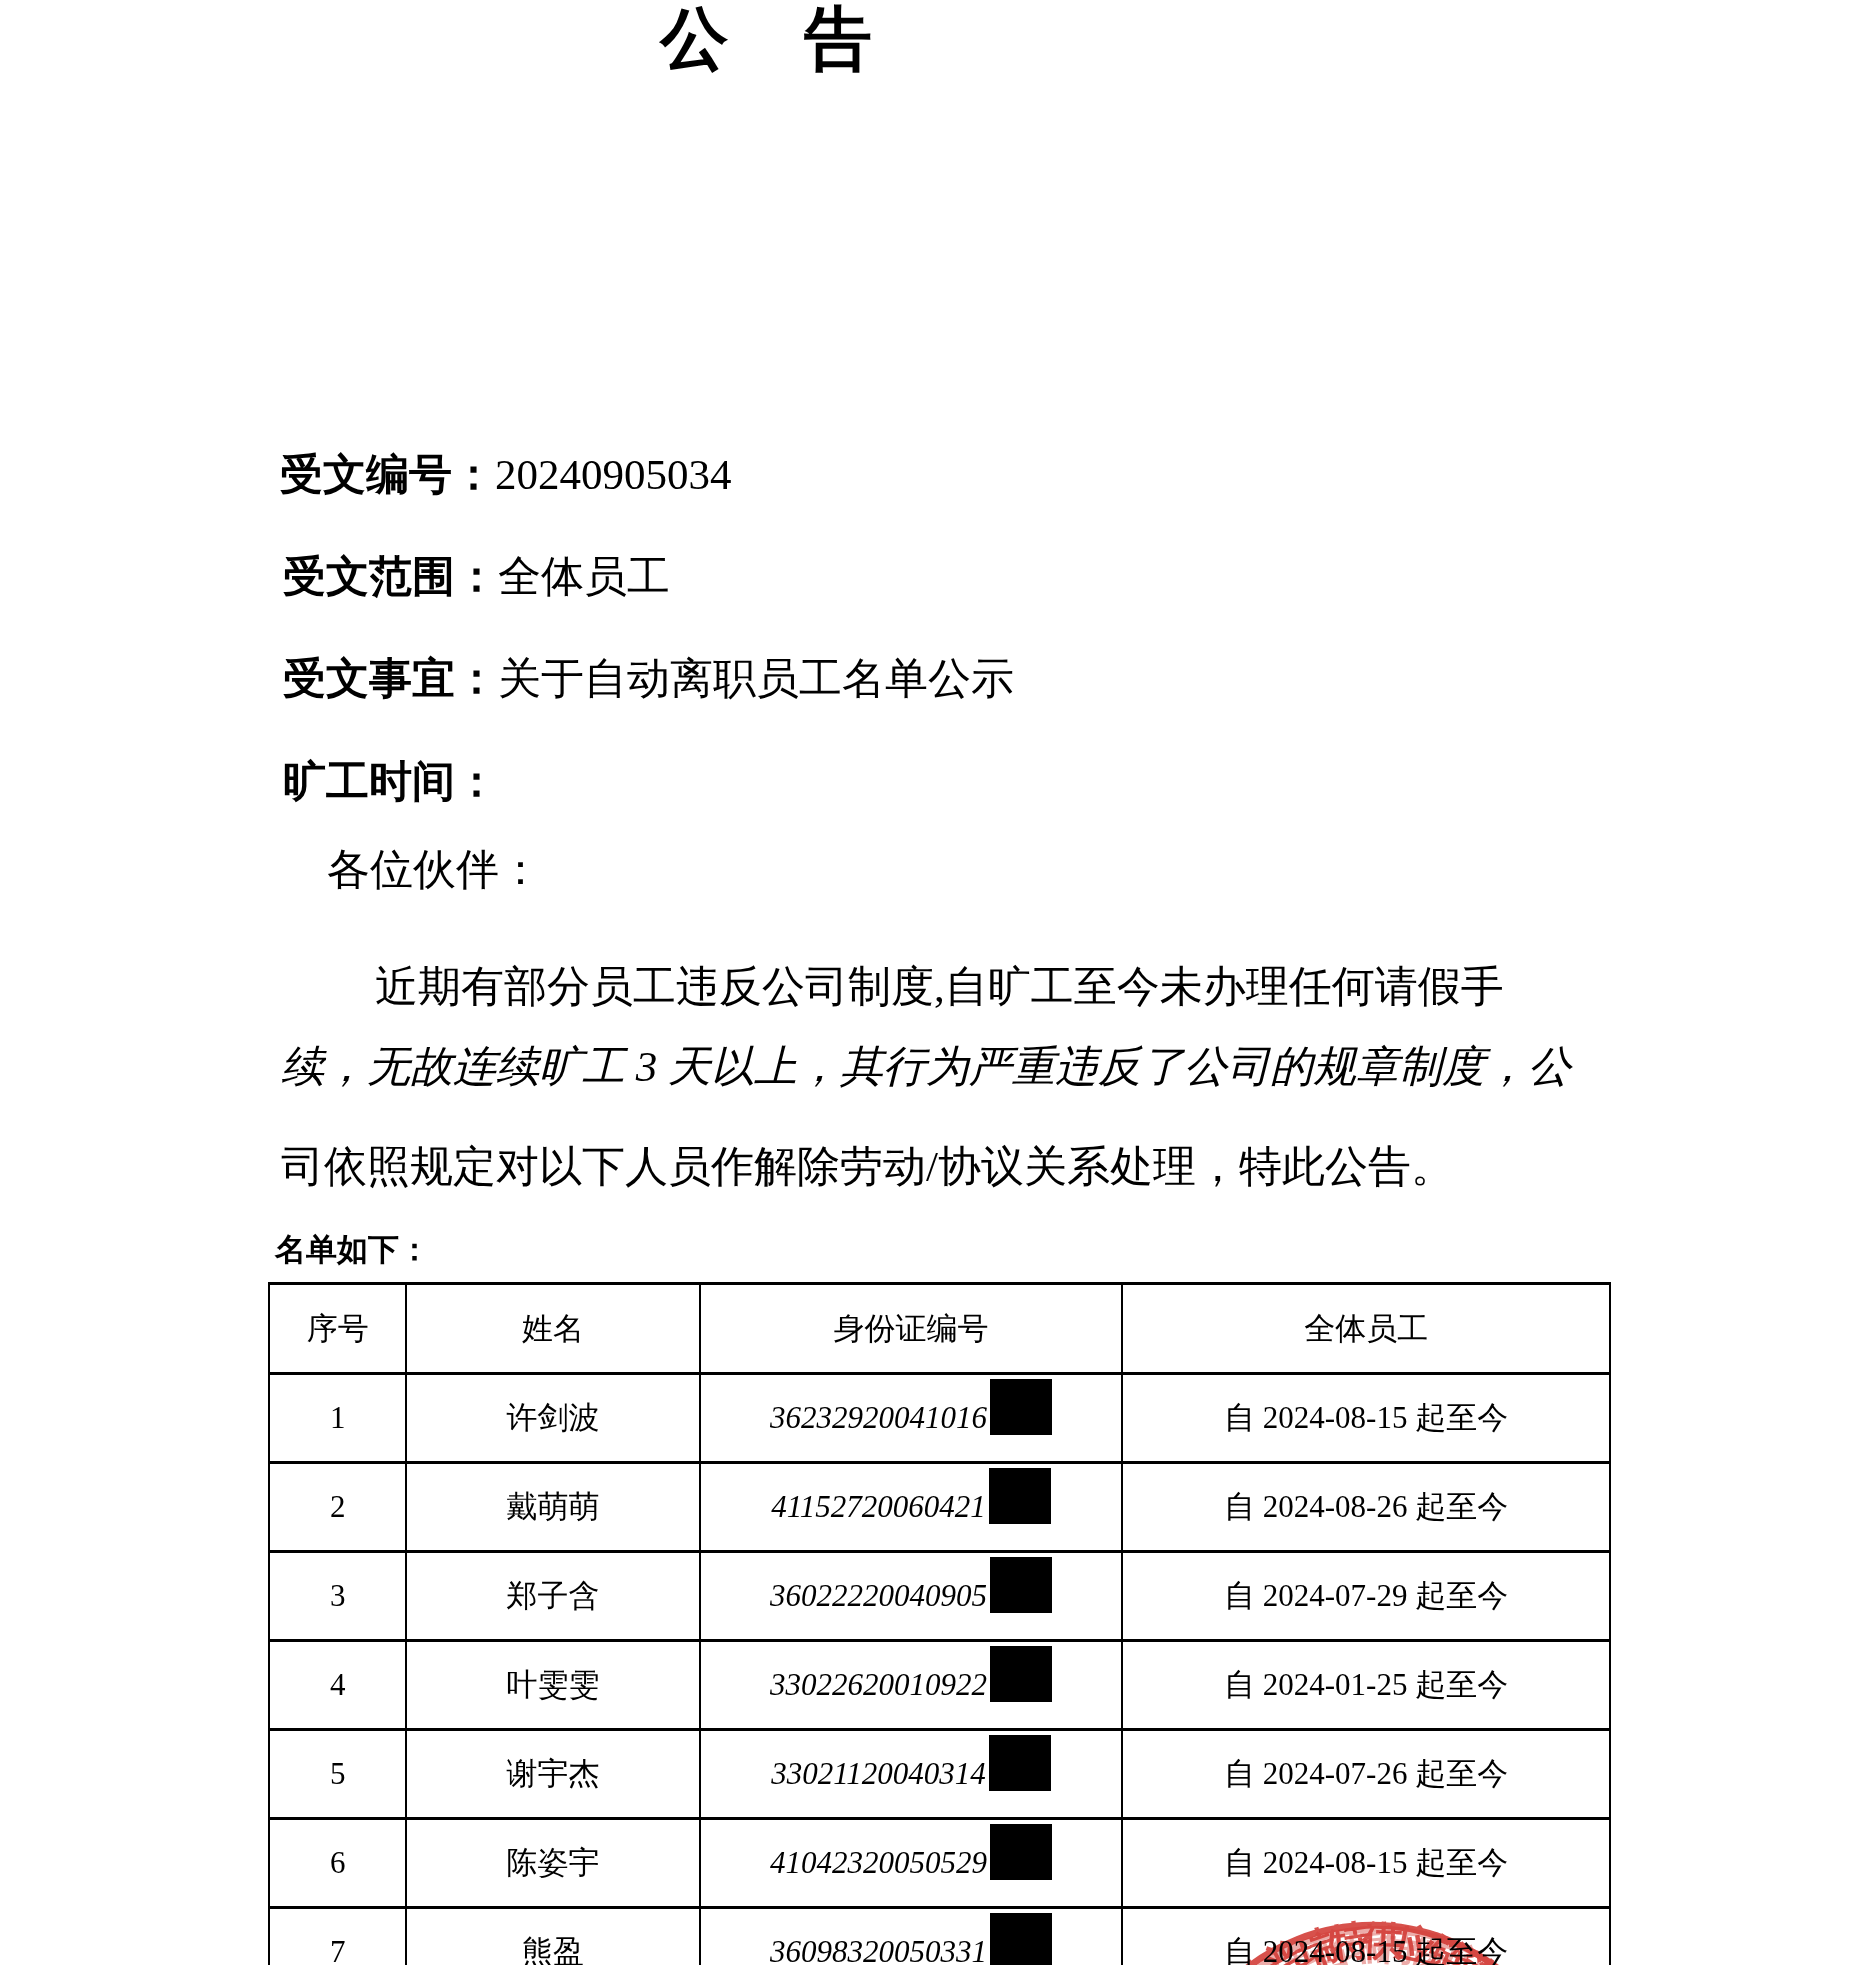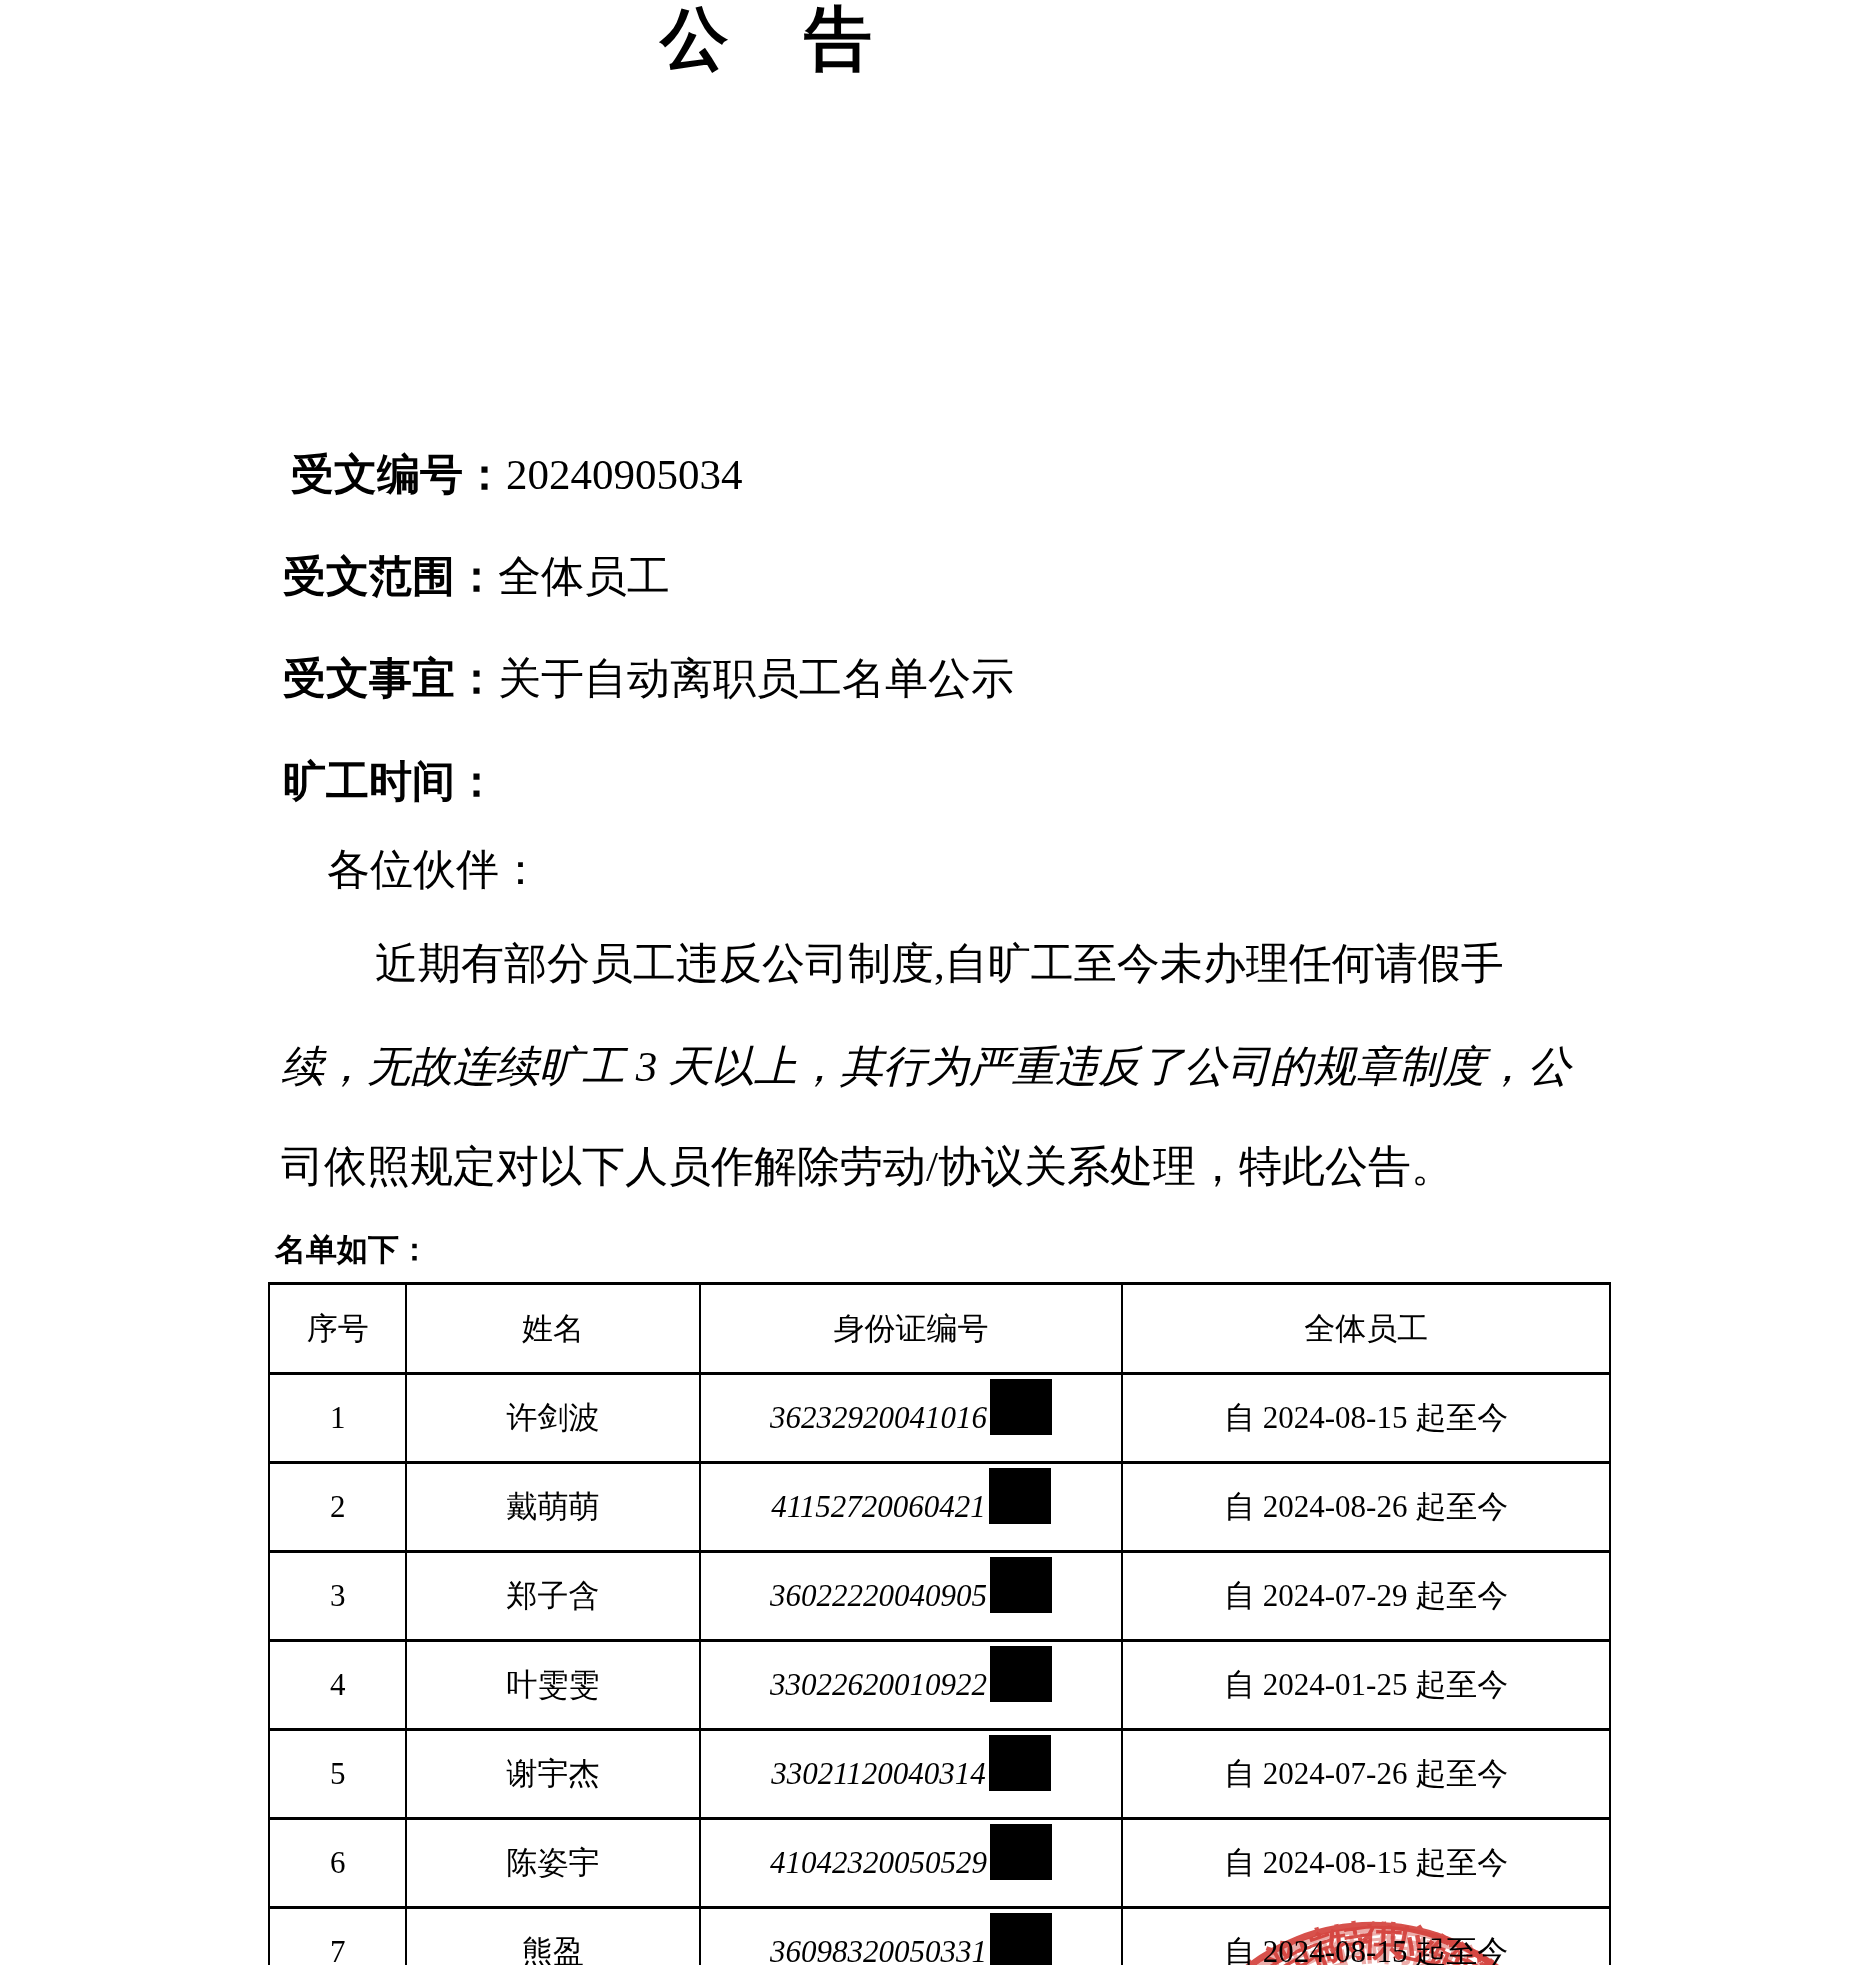--- a/index.html
+++ b/index.html
@@ -70,36 +70,36 @@
   .seal-arc-text  { font-family:"Liberation Serif","DejaVu Serif",serif; font-size:104px; letter-spacing:-24px; fill:#d23a34; font-weight:bold; }
   .seal-code-text { font-family:"Liberation Serif","DejaVu Serif",serif; font-size:58px; letter-spacing:6px; fill:#d23a34; }
 </style>
 </head>
 <body>
 
 <div class="page">
 
   <div class="abs doc-title">公　告</div>
 
-  <div class="abs field" style="left:291px; top:450px;">
+  <div class="abs field" style="left:280px; top:450px;">
     <span class="lbl">受文编号：</span><span>20240905034</span>
   </div>
   <div class="abs field" style="left:283px; top:654px;">
     <span class="lbl">受文事宜：</span><span>关于自动离职员工名单公示</span>
   </div>
   <div class="abs field" style="left:283px; top:552px;">
     <span class="lbl">受文范围：</span><span>全体员工</span>
   </div>
   <div class="abs field" style="left:283px; top:757px;">
     <span class="lbl">旷工时间：</span><span></span>
   </div>
 
   <div class="abs salutation" style="left:283px; top:845px;">各位伙伴：</div>
 
-  <div class="abs body-line" style="left:375px; top:939px;">近期有部分员工违反公司制度,自旷工至今未办理任何请假手</div>
+  <div class="abs body-line" style="left:375px; top:962px;">近期有部分员工违反公司制度,自旷工至今未办理任何请假手</div>
   <div class="abs body-line" style="left:281px; top:1042px;font-style:italic;">续，无故连续旷工 3 天以上，其行为严重违反了公司的规章制度，公</div>
   <div class="abs body-line" style="left:281px; top:1142px;">司依照规定对以下人员作解除劳动/协议关系处理，特此公告。</div>
 
   <div class="abs list-intro" style="left:275px; top:1232px;">名单如下：</div>
 
   <table class="roster">
     <colgroup>
       <col style="width:10.24%">
       <col style="width:21.88%">
       <col style="width:31.51%">

